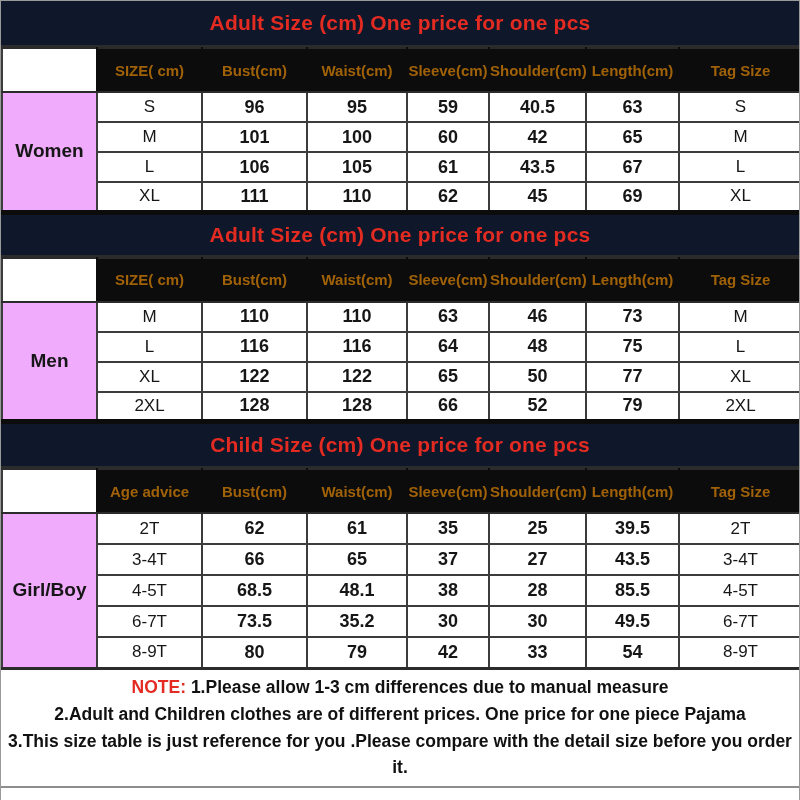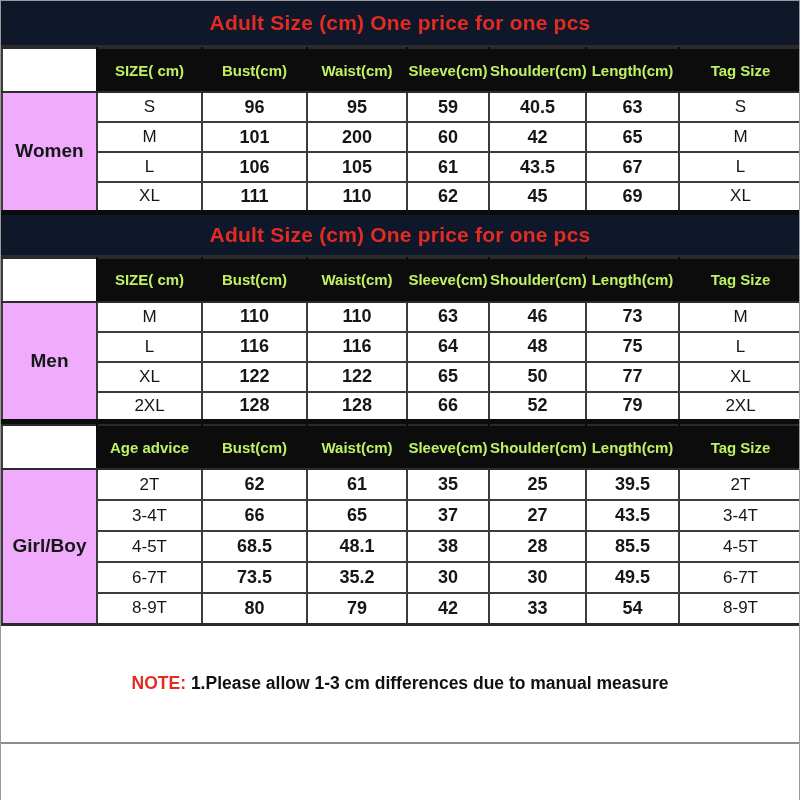--- a/index.html
+++ b/index.html
@@ -47,21 +47,21 @@
 
   .size-table td, .size-table th {
     border: 2px solid #3c3c3c;
     text-align: center;
     vertical-align: middle;
     padding: 0;
     color: #161616;
   }
   .head-row th {
     background: #0c0c0c;
-    color: #bef264;
+    color: #a16207;
     font-weight: bold;
     font-size: 15px;
     height: 42px;
     border-color: #0c0c0c;
     border-top-color: #2b2b2b;
     border-bottom-color: #2b2b2b;
   }
   .head-row .corner-cell {
     background: #ffffff;
     border-left-color: #3c3c3c;
@@ -142,21 +142,21 @@
         <td class="num-cell">96</td>
         <td class="num-cell">95</td>
         <td class="num-cell">59</td>
         <td class="num-cell">40.5</td>
         <td class="num-cell">63</td>
         <td class="label-cell">S</td>
       </tr>
       <tr class="data-row">
         <td class="label-cell">M</td>
         <td class="num-cell">101</td>
-        <td class="num-cell">200</td>
+        <td class="num-cell">100</td>
         <td class="num-cell">60</td>
         <td class="num-cell">42</td>
         <td class="num-cell">65</td>
         <td class="label-cell">M</td>
       </tr>
       <tr class="data-row">
         <td class="label-cell">L</td>
         <td class="num-cell">106</td>
         <td class="num-cell">105</td>
         <td class="num-cell">61</td>
@@ -232,20 +232,21 @@
         <td class="num-cell">128</td>
         <td class="num-cell">128</td>
         <td class="num-cell">66</td>
         <td class="num-cell">52</td>
         <td class="num-cell">79</td>
         <td class="label-cell">2XL</td>
       </tr>
     </tbody>
   </table>
 
+  <div class="section-title t3">Child Size (cm) One price for one pcs</div>
   <table class="size-table bar3">
     <colgroup>
       <col style="width:95px">
         <col style="width:105px">
         <col style="width:105px">
         <col style="width:100px">
       <col style="width:82px">
         <col style="width:97px">
         <col style="width:93px">
         <col style="width:123px">
@@ -305,17 +306,19 @@
         <td class="num-cell">42</td>
         <td class="num-cell">33</td>
         <td class="num-cell">54</td>
         <td class="label-cell">8-9T</td>
       </tr>
     </tbody>
   </table>
 
   <div id="note-box">
     <div class="note-line"><span class="note-label">NOTE:</span> <span>1.Please allow 1-3 cm differences due to manual measure</span></div>
+    <div class="note-line">2.Adult and Children clothes are of different prices. One price for one piece Pajama</div>
+    <div class="note-line">3.This size table is just reference for you .Please compare with the detail size before you order  it.</div>
   </div>
 
   <div id="bottom-strip"></div>
 
 </div>
 
 </body></html>

